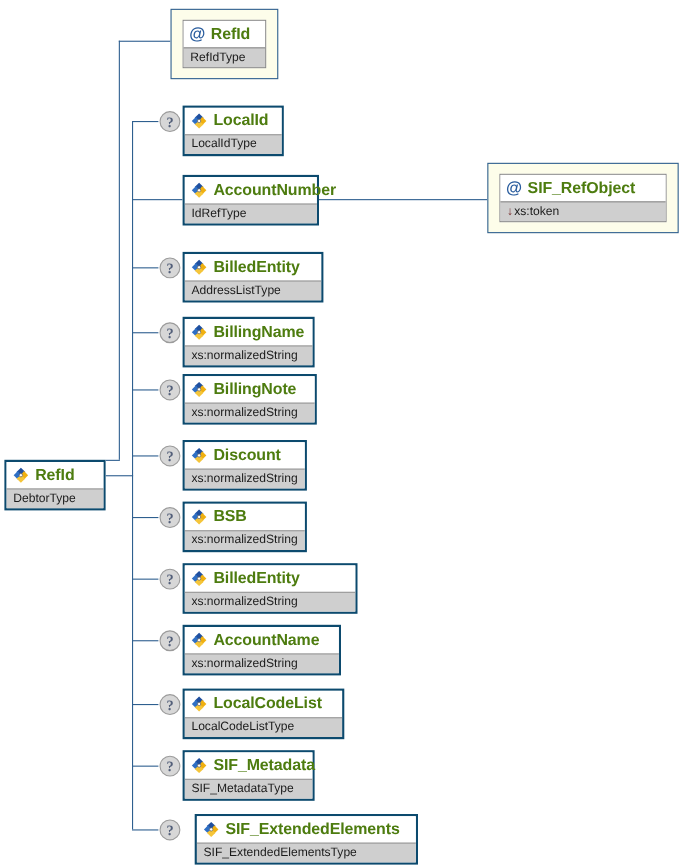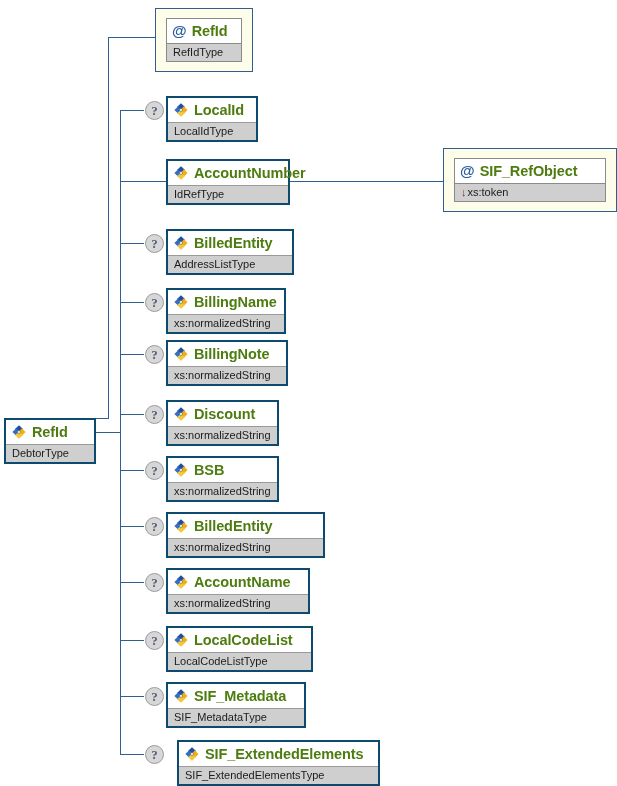--- a/index.html
+++ b/index.html
@@ -355,21 +355,21 @@
             </svg>
           </span>
           <span class="name-text">LocalCodeList</span>
         </div>
         <div class="type-row">
           <span>LocalCodeListType</span>
         </div>
       </div>
     </div>
     <div class="optional" style="left: 145px; top: 631px;">?</div>
-    <div class="node" style="left: 166px; top: 682px; width: 140px; border-radius: 10px;">
+    <div class="node" style="left: 166px; top: 682px; width: 120px; border-radius: 10px;">
       <div class="body">
         <div class="name-row">
           <span class="icon">
             <svg width="16" height="16" viewBox="0 0 16 16">
               <path d="M8 1.2 L12.0 5.0 L8 8.0 L4.0 5.0 Z" fill="#1f4f9e"></path>
               <path d="M1.4 8.0 L5.2 4.2 L8 8.0 L5.2 11.8 Z" fill="#2f6fc4"></path>
               <path d="M14.6 8.0 L10.8 4.2 L8 8.0 L10.8 11.8 Z" fill="#f0b010"></path>
               <path d="M8 14.8 L4.0 11.0 L8 8.0 L12.0 11.0 Z" fill="#f5c53a"></path>
               <circle cx="8" cy="8" r="1.5" fill="#ffffff" stroke="#5a5a5a" stroke-width="0.6"></circle>
             </svg>

